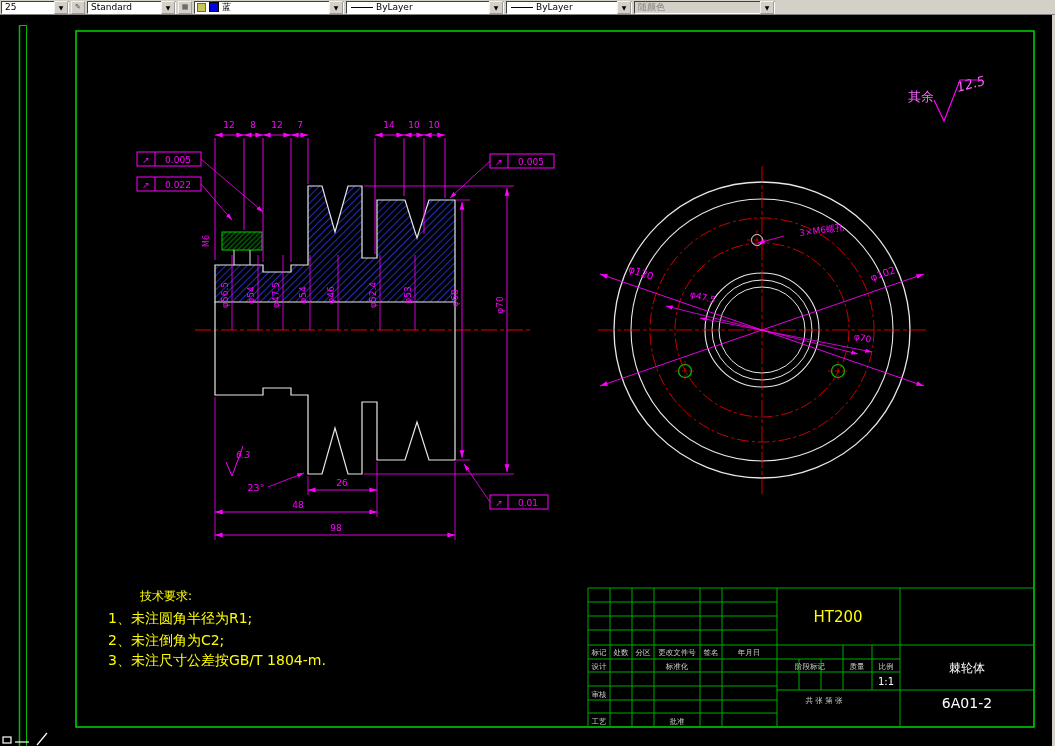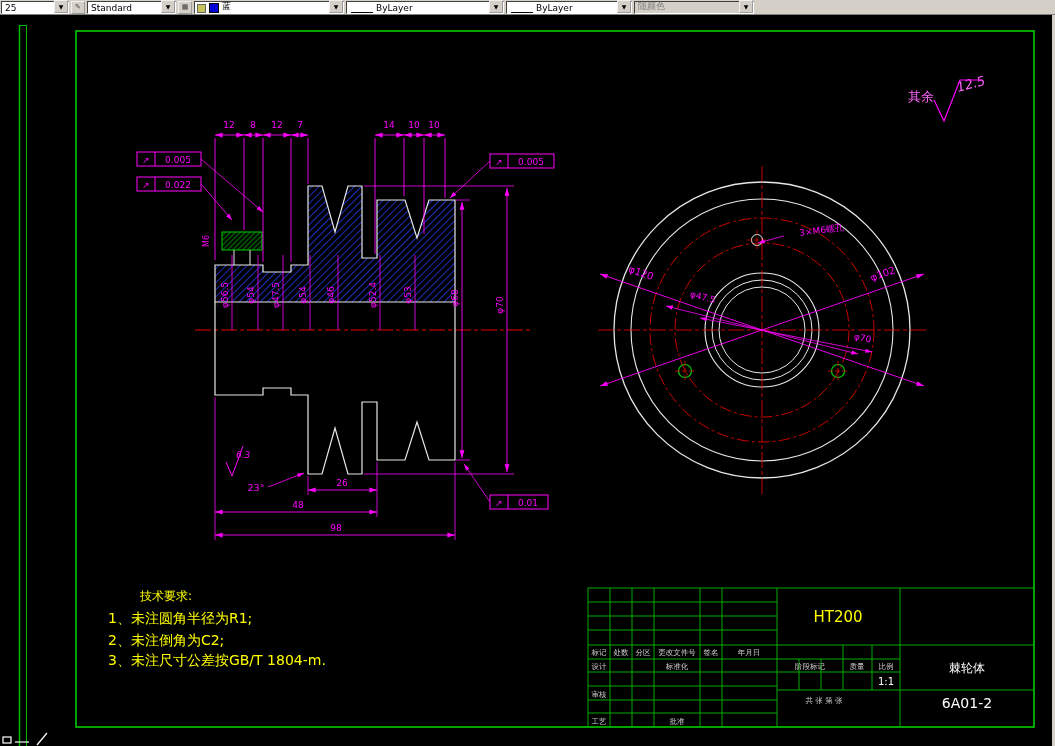--- a/index.html
+++ b/index.html
@@ -2,34 +2,34 @@
 <html><head>
 <meta charset="utf-8">
 <style>
   html,body{margin:0;padding:0;background:#000;}
   body{position:relative;width:1055px;height:746px;overflow:hidden;
        font-family:"DejaVu Sans","Liberation Sans",sans-serif;}
   
   .toolbar{position:absolute;top:0;left:0;width:1055px;height:15px;background:#d4d0c8;
            border-bottom:1px solid #808080;display:flex;align-items:center;gap:2px;
            padding-left:1px;box-sizing:border-box;z-index:5;}
-  .combo{height:13px;background:#fff;display:flex;align-items:flex-end;box-sizing:border-box;
+  .combo{height:13px;background:#fff;display:flex;align-items:center;box-sizing:border-box;
          border-top:1px solid #404040;border-left:1px solid #404040;
          border-bottom:1px solid #fff;border-right:1px solid #fff;}
   .combo .cv{flex:1;font-size:9px;color:#000;padding-left:3px;white-space:nowrap;overflow:hidden;}
   .combo .dd{width:12px;height:11px;background:#d4d0c8;border:1px outset #f0f0f0;
              font-size:6px;color:#000;display:flex;align-items:center;justify-content:center;}
   .combo.disabled{background:#d4d0c8;}
   .combo.disabled .cv{color:#808080;}
   .tbtn{width:14px;height:13px;background:#d4d0c8;border:1px outset #f0f0f0;padding:0;
         font-size:7px;color:#444;line-height:10px;}
   .swatch{width:8px;height:8px;background:#0000d8;border:1px solid #000;margin-left:3px;flex:none;}
   .lyricon{width:7px;height:7px;background:#c8c45a;border:1px solid #666;margin-left:2px;flex:none;}
   .linesample{width:22px;height:0;border-top:1px solid #000;margin-left:4px;flex:none;}
-  .w68{width:68px}.w112{width:89px}.w150{width:150px}.w158{width:158px}.w126{width:126px}.w120{width:120px}
+  .w68{width:68px}.w112{width:89px}.w150{width:150px}.w158{width:158px}.w126{width:126px}.w120{width:141px}
   .rightedge{position:absolute;top:0;right:0;width:3px;height:746px;background:#d4d0c8;z-index:4;}
   svg{position:absolute;top:0;left:0;}
   svg text{font-family:"DejaVu Sans","Liberation Sans",sans-serif;}
 </style>
 </head>
 <body>
 
 <div class="toolbar">
   <div class="combo w68">
     <span class="cv">25</span>

